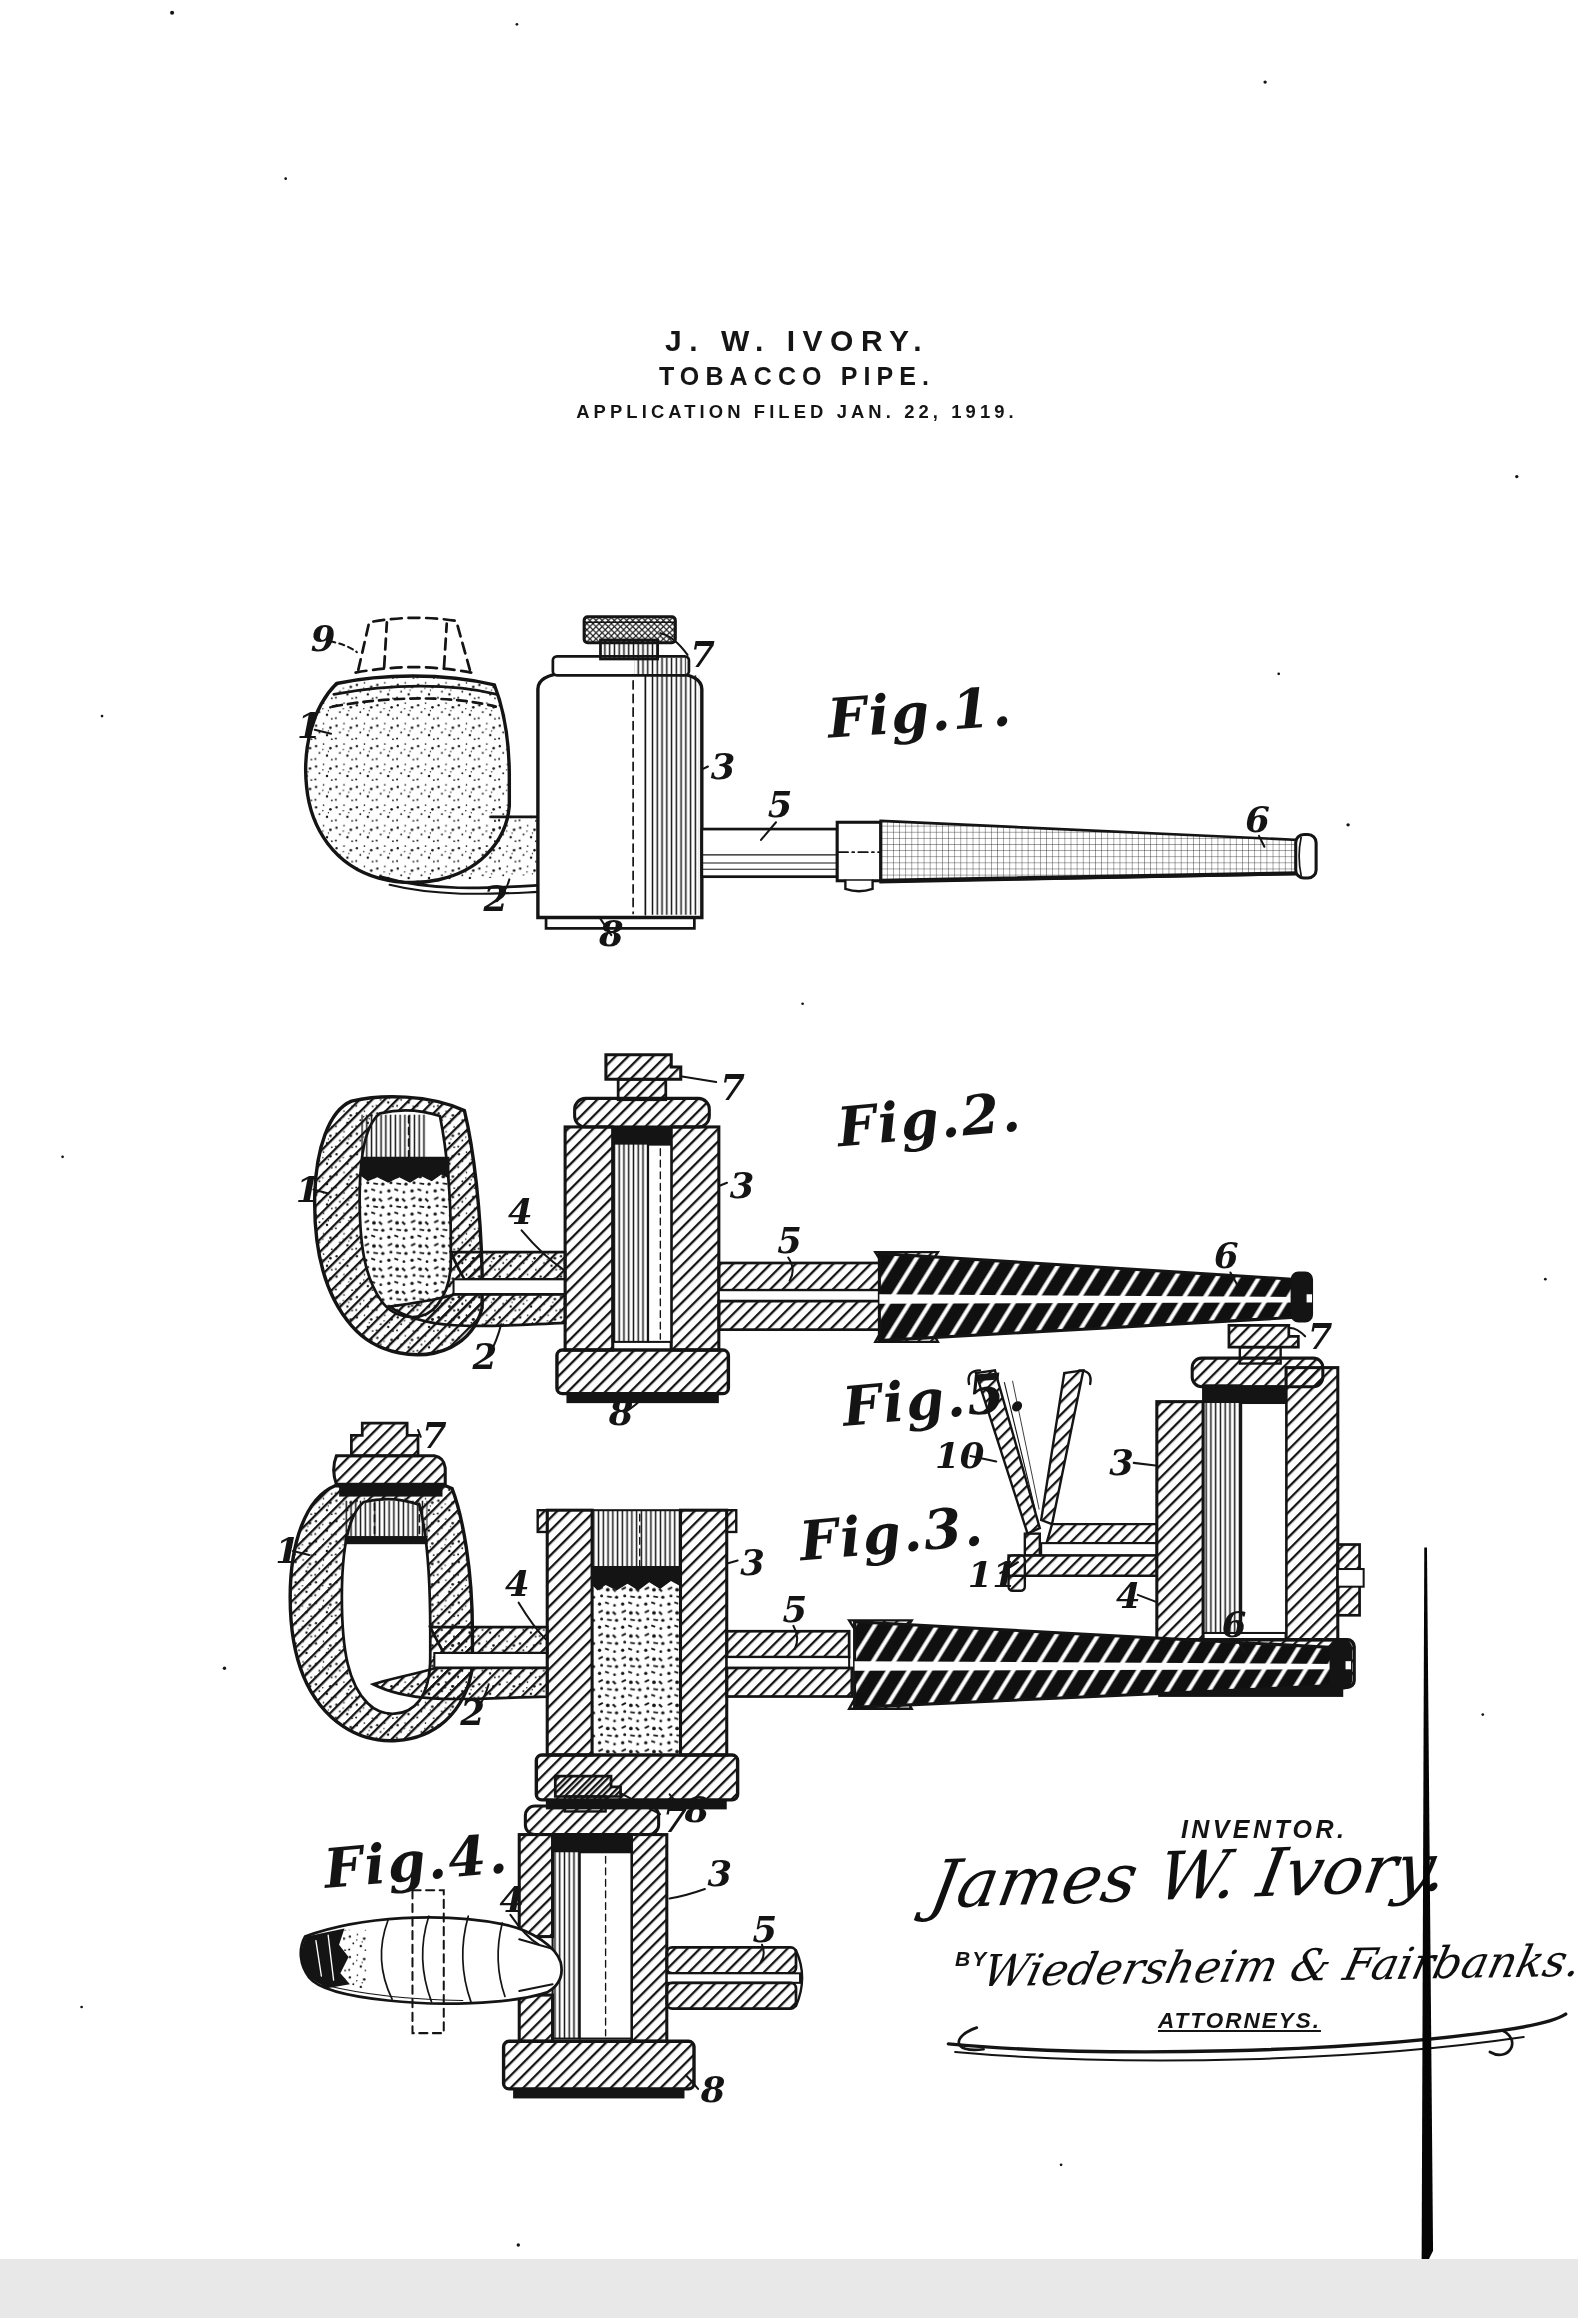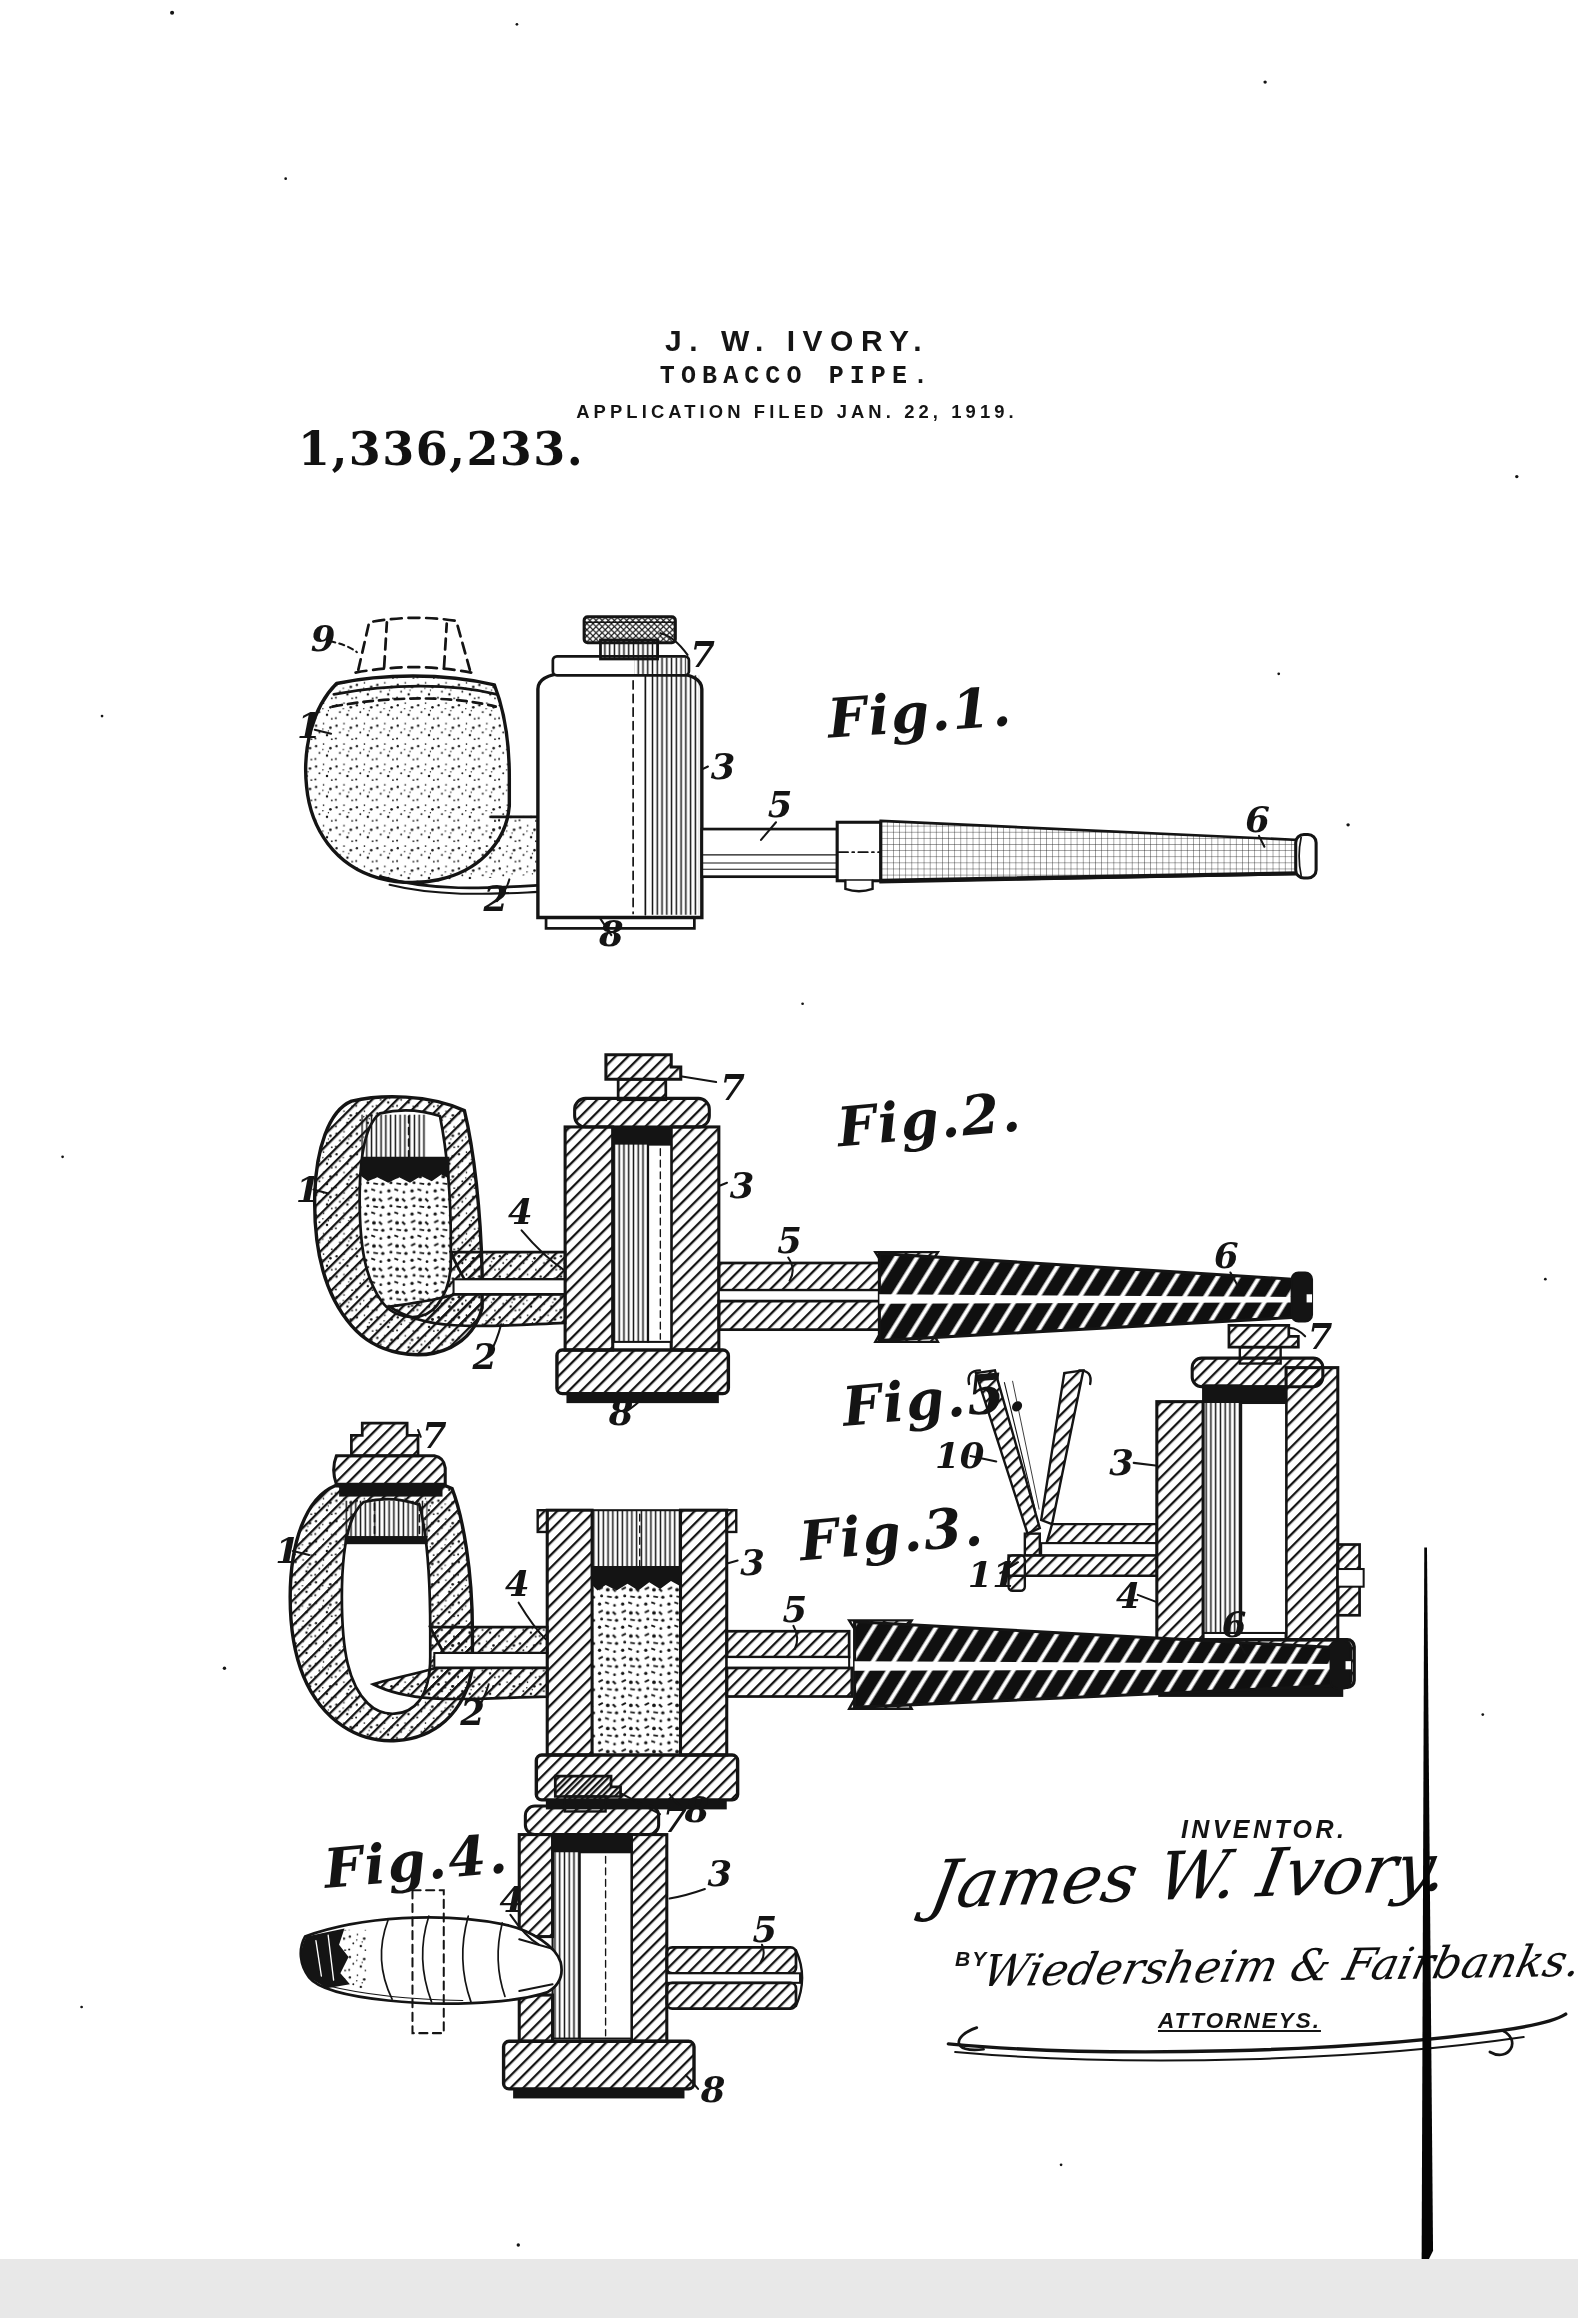--- a/index.html
+++ b/index.html
@@ -2,21 +2,21 @@
 <html style="font-size:11px"><head>
 <meta charset="utf-8">
 <style>
   html,body{margin:0;padding:0;background:#e8e8e8;}
   #sheet{position:relative;width:1578px;height:2259px;background:#ffffff;overflow:hidden;
          font-family:"Liberation Sans",sans-serif;color:#111;}
   .abs{position:absolute;}
   
   .gothic{font-family:"Liberation Sans",sans-serif;font-weight:700;color:#151515;white-space:nowrap;}
   .h-line1{font-size:30px;letter-spacing:7.5px;}
-  .h-line2{font-size:25px;letter-spacing:6.1px;font-family:Liberation Mono, monospace;}
+  .h-line2{font-size:25px;letter-spacing:6.1px;}
   .h-line3{font-size:18.4px;letter-spacing:4.1px;font-weight:700;}
   .serifbold{font-family:"DejaVu Serif","Liberation Serif",serif;font-weight:700;color:#111;white-space:nowrap;}
   .pat-no{font-size:46px;letter-spacing:1.4px;}
   .pat-date{font-size:38px;}
   
   svg.fig{position:absolute;overflow:visible;}
   svg.fig text{fill:#141414;stroke:none;}
   .figlabel{font-family:"DejaVu Serif","Liberation Serif",serif;font-style:italic;font-weight:600;font-size:80px;letter-spacing:3px;}
   .num{font-family:"DejaVu Serif","Liberation Serif",serif;font-style:italic;font-weight:600;font-size:52px;}
   
@@ -52,21 +52,20 @@
         <circle cx="2292" cy="3360" r="2"></circle>
       <circle cx="470" cy="940" r="2"></circle>
         <circle cx="1880" cy="990" r="2"></circle>
         <circle cx="1180" cy="1475" r="2"></circle>
     </g>
   </svg>
 
   <div class="abs gothic h-line1" style="left:797px;top:324px;transform:translateX(-50%)">J. W. IVORY.</div>
   <div class="abs gothic h-line2" style="left:797px;top:362px;transform:translateX(-50%)">TOBACCO PIPE.</div>
   <div class="abs gothic h-line3" style="left:797px;top:401px;transform:translateX(-50%)">APPLICATION FILED JAN. 22, 1919.</div>
-  <div class="abs serifbold pat-no" style="left:298px;top:422px">1,336,233.</div>
 
   <svg class="fig" style="left:293px;top:599px" width="1034" height="354" viewBox="0 0 1520 520">
     <defs>
       <pattern id="p-stip" width="30" height="30" patternUnits="userSpaceOnUse">
         <g fill="#141414">
             <circle cx="4" cy="6" r="1.7"></circle>
             <circle cx="15" cy="3" r="1.2"></circle>
             <circle cx="25" cy="9" r="1.9"></circle>
         <circle cx="9" cy="16" r="1.4"></circle>
             <circle cx="20" cy="20" r="1.8"></circle>

